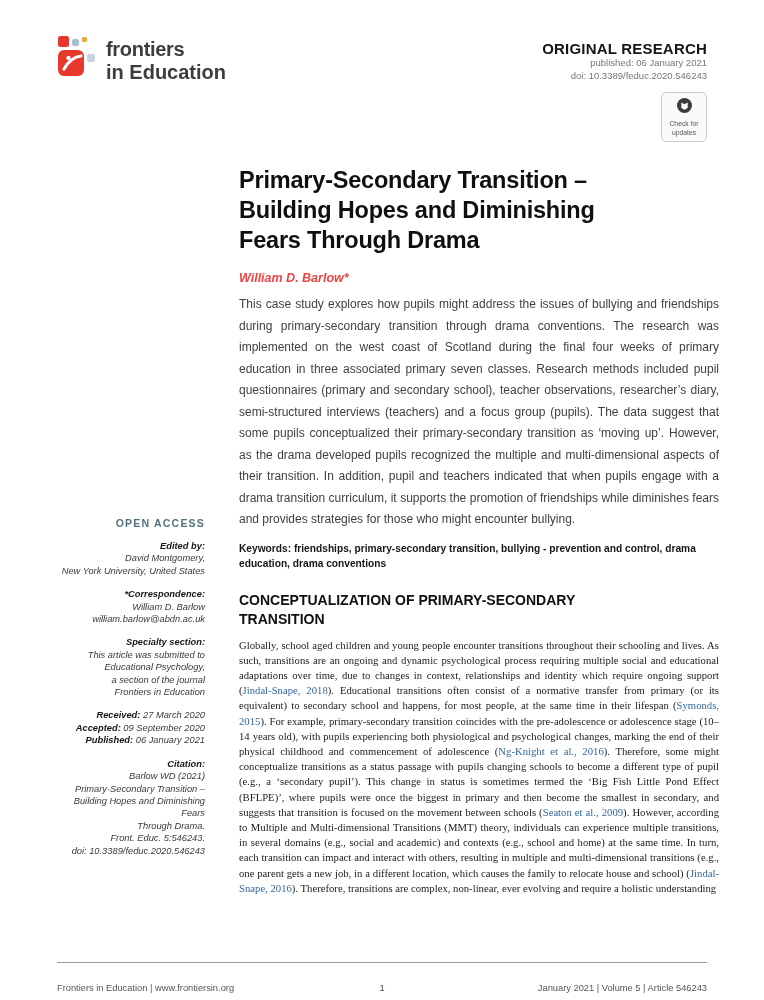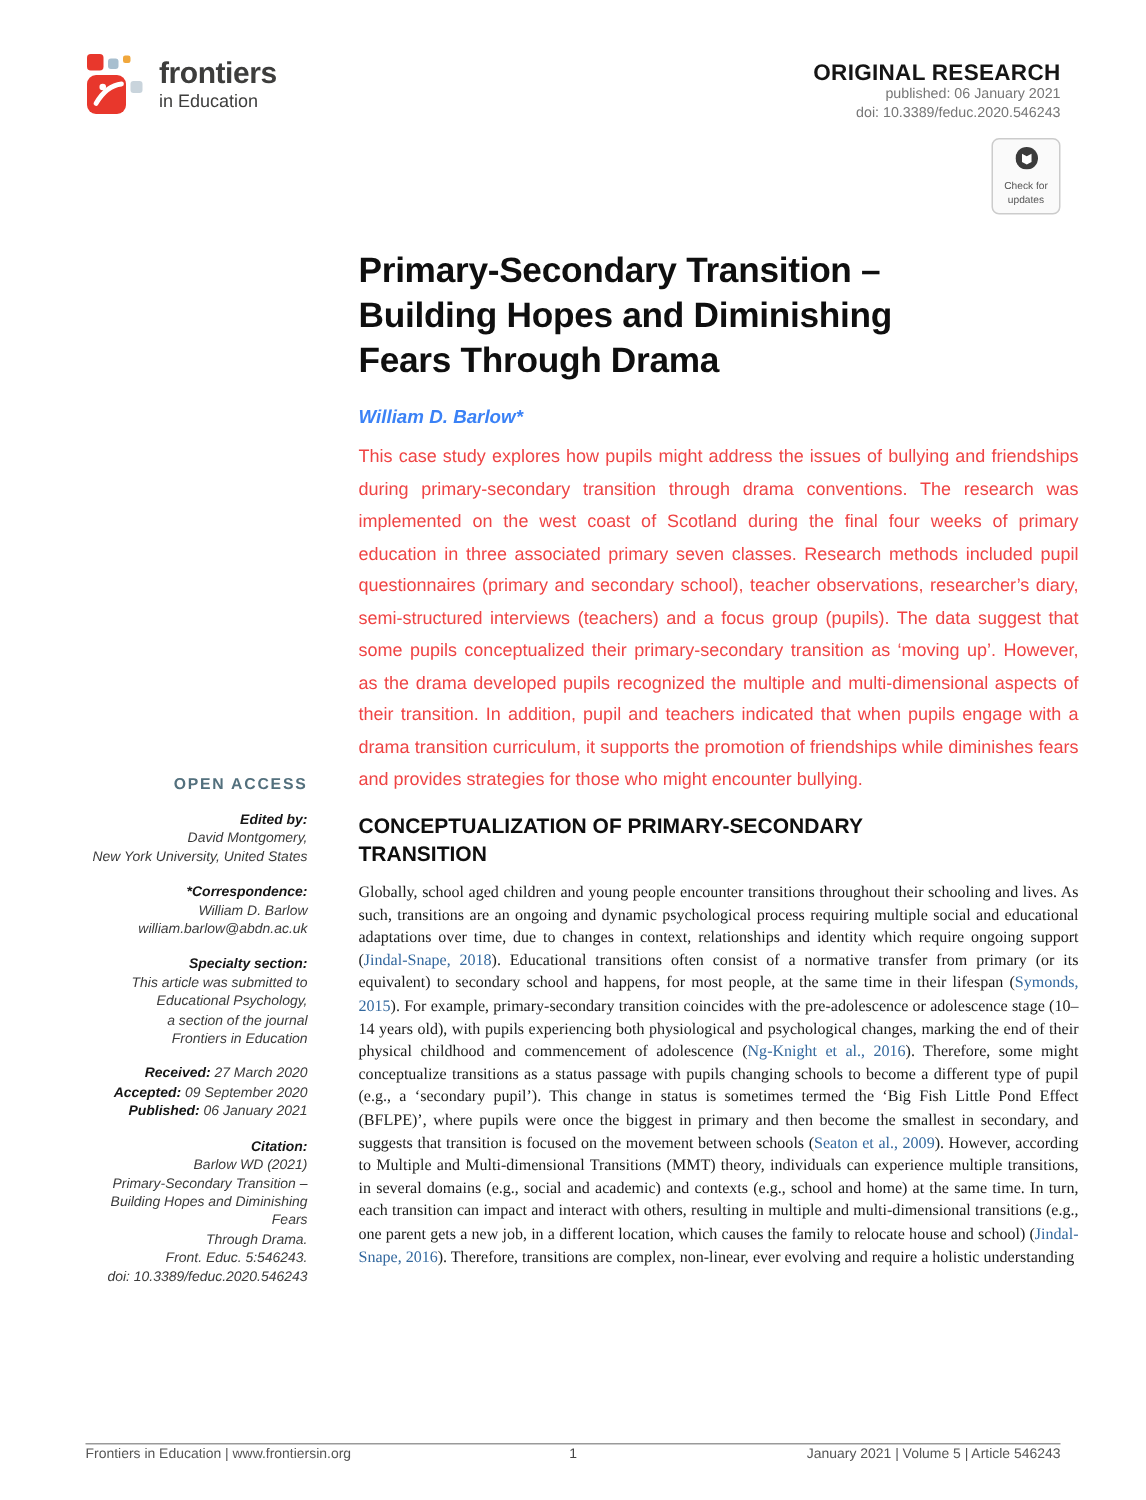--- a/index.html
+++ b/index.html
@@ -4,50 +4,50 @@
 <style>
   * { margin:0; padding:0; box-sizing:border-box; }
   html,body { background:#ffffff; }
   body { font-family:"Liberation Sans", sans-serif; }
   .page { position:relative; width:764px; height:1000px; margin:0 auto; background:#fff; overflow:hidden;border-radius:29px; }
 
   
   .masthead { position:absolute; top:36px; left:57px; display:flex; gap:9px; align-items:flex-start; }
   .brand { margin-top:3px; }
   .brand-top { font-size:20px; font-weight:700; color:var(--brand_gray,#3d3d3c); letter-spacing:-0.3px; line-height:1.05; }
-  .brand-bottom { font-size:12px; color:var(--brand_gray,#3d3d3c); line-height:1.15; margin-top:1px; }
+  .brand-bottom { font-size:20px; color:var(--brand_gray,#3d3d3c); line-height:1.15; margin-top:1px;font-weight:bold; }
 
   .header-meta { position:absolute; top:42px; right:57px; text-align:right; font-size:9.5px; line-height:13.5px; color:#767676; }
   .header-meta .article-type { font-size:15px; font-weight:700; color:#151515; letter-spacing:0.2px; }
 
   .check-badge { position:absolute; top:92px; right:57px; width:46px; padding:5px 2px 4px; border:1px solid #cccccc; border-radius:5px; background:#fafafa; text-align:center; cursor:pointer; }
   .check-badge .label { font-size:6.8px; line-height:1.35; color:#555; white-space:pre-line; margin-top:2px; }
 
   
   .content { position:absolute; top:165px; left:57px; display:flex; }
   .left-col { width:148px; margin-right:34px; padding-top:352px; text-align:right; }
   .right-col { width:480px; }
 
   
   .open-access { font-size:10.5px; font-weight:700; letter-spacing:1.2px; color:#53707d; margin-bottom:11px; }
   .sb-block { margin-top:11px; font-size:9.3px; line-height:12.4px; font-style:italic; color:#3a3a3a; }
   .sb-label, .sb-label-inline { font-weight:700; color:#161616; }
 
   
   .title { font-size:23.5px; line-height:30px; font-weight:700; color:#0f0f0f; letter-spacing:-0.2px; white-space:pre-line; margin-bottom:16px; font-family:"Liberation Sans", sans-serif; }
-  .author { font-size:12.5px; font-weight:700; font-style:italic; color:#3b82f6; margin-bottom:9px; }
+  .author { font-size:12.5px; font-weight:700; font-style:italic; color:#ef4444; margin-bottom:9px; }
   .affiliation { font-size:9.8px; font-style:italic; color:#555; margin-bottom:22px; }
-  .abstract { font-size:12px; line-height:21.5px; text-align:justify; color:#ef4444; margin-bottom:10px; }
+  .abstract { font-size:12px; line-height:21.5px; text-align:justify; color:#404040; margin-bottom:10px; }
   .keywords { font-size:10.2px; font-weight:700; line-height:15px; color:#161616; margin-bottom:20px; }
   .section-heading { font-size:14px; line-height:19px; font-weight:700; color:#0f0f0f; white-space:pre-line; margin-bottom:9px; font-family:"Liberation Sans", sans-serif; }
   .body-par { font-family:"Liberation Serif","DejaVu Serif",serif; font-size:10.7px; line-height:15.2px; text-align:justify; color:#1b1b1b; }
   .cite { color:var(--citation_blue,#33689e); cursor:pointer; }
 
   
-  .footer { position:absolute; left:57px; right:57px; top:962px; border-top:1px solid #9a9a9a; padding-top:1px; display:flex; align-items:baseline; font-size:9.3px; color:#555; }
+  .footer { position:absolute; left:57px; right:57px; top:962px; border-top:1px solid #9a9a9a; padding-top:20px; display:flex; align-items:baseline; font-size:9.3px; color:#555; }
   .footer .journal { flex:1; text-align:left; }
   .footer .pagenum { flex:0 0 auto; color:#444; }
   .footer .issue { flex:1; text-align:right; }
 </style>
 </head>
 <body>
 
 <div class="page">
 
   <div class="masthead">
@@ -123,20 +123,21 @@
           </div>
         </div>
     </div>
 
     <div class="right-col">
       <h1 class="title">Primary-Secondary Transition –
 Building Hopes and Diminishing
 Fears Through Drama</h1>
       <div class="author">William D. Barlow*</div>
       <p class="abstract">This case study explores how pupils might address the issues of bullying and friendships during primary-secondary transition through drama conventions. The research was implemented on the west coast of Scotland during the final four weeks of primary education in three associated primary seven classes. Research methods included pupil questionnaires (primary and secondary school), teacher observations, researcher’s diary, semi-structured interviews (teachers) and a focus group (pupils). The data suggest that some pupils conceptualized their primary-secondary transition as ‘moving up’. However, as the drama developed pupils recognized the multiple and multi-dimensional aspects of their transition. In addition, pupil and teachers indicated that when pupils engage with a drama transition curriculum, it supports the promotion of friendships while diminishes fears and provides strategies for those who might encounter bullying.</p>
+      <p class="keywords">Keywords: friendships, primary-secondary transition, bullying - prevention and control, drama education, drama conventions</p>
       <h2 class="section-heading">CONCEPTUALIZATION OF PRIMARY-SECONDARY
 TRANSITION</h2>
       <p class="body-par">Globally, school aged children and young people encounter transitions throughout their schooling and lives. As such, transitions are an ongoing and dynamic psychological process requiring multiple social and educational adaptations over time, due to changes in context, relationships and identity which require ongoing support (<span class="cite">Jindal-Snape, 2018</span>). Educational transitions often consist of a normative transfer from primary (or its equivalent) to secondary school and happens, for most people, at the same time in their lifespan (<span class="cite">Symonds, 2015</span>). For example, primary-secondary transition coincides with the pre-adolescence or adolescence stage (10–14 years old), with pupils experiencing both physiological and psychological changes, marking the end of their physical childhood and commencement of adolescence (<span class="cite">Ng-Knight et al., 2016</span>). Therefore, some might conceptualize transitions as a status passage with pupils changing schools to become a different type of pupil (e.g., a ‘secondary pupil’). This change in status is sometimes termed the ‘Big Fish Little Pond Effect (BFLPE)’, where pupils were once the biggest in primary and then become the smallest in secondary, and suggests that transition is focused on the movement between schools (<span class="cite">Seaton et al., 2009</span>). However, according to Multiple and Multi-dimensional Transitions (MMT) theory, individuals can experience multiple transitions, in several domains (e.g., social and academic) and contexts (e.g., school and home) at the same time. In turn, each transition can impact and interact with others, resulting in multiple and multi-dimensional transitions (e.g., one parent gets a new job, in a different location, which causes the family to relocate house and school) (<span class="cite">Jindal-Snape, 2016</span>). Therefore, transitions are complex, non-linear, ever evolving and require a holistic understanding</p>
     </div>
 
   </div>
 
   <div class="footer">
     <div class="journal">Frontiers in Education | www.frontiersin.org</div>
     <div class="pagenum">1</div>

